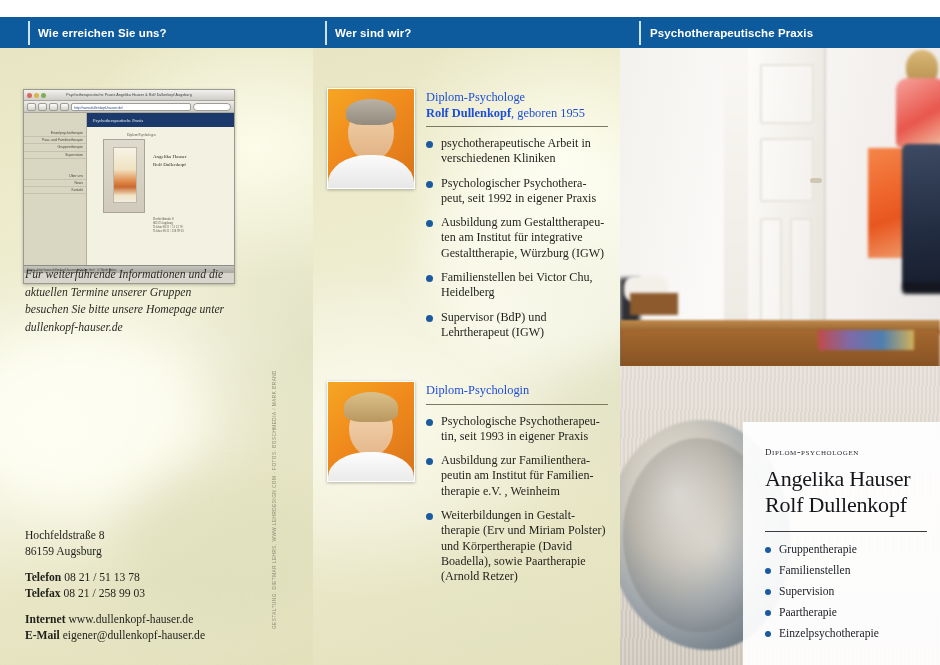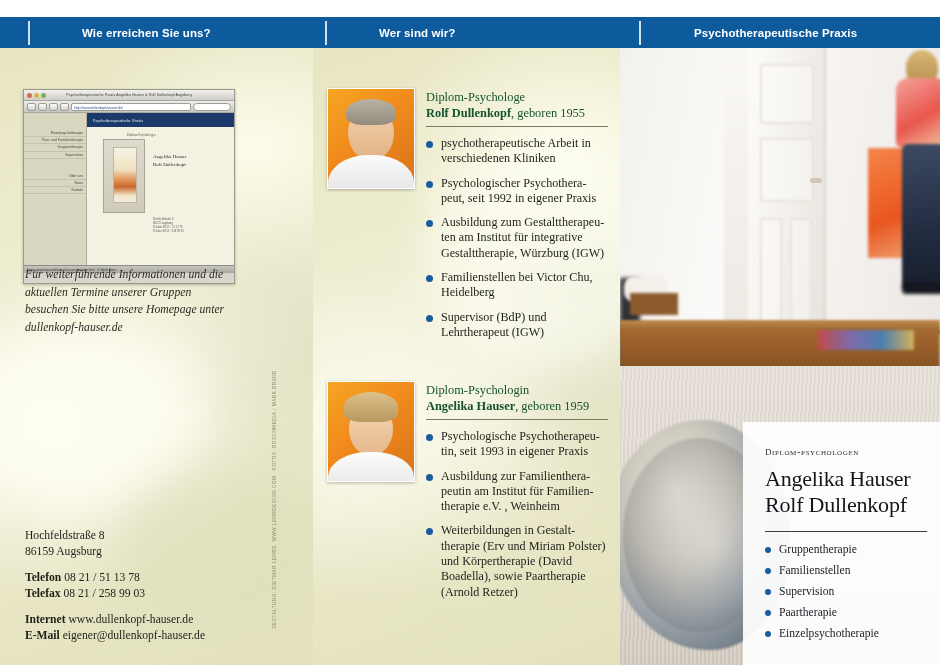--- a/index.html
+++ b/index.html
@@ -20,21 +20,21 @@
   .topbar .seg {
     position: absolute; top: 0; height: 31px;
     display: flex; align-items: center;
   }
   .topbar .rule {
     position: absolute; top: 4px; width: 2px; height: 24px; background: #cfe2f2;
   }
   .topbar .ttl {
     font-family: "Liberation Sans", sans-serif;
     font-weight: bold; font-size: 11.5px; color: #ffffff;
-    letter-spacing: .1px; white-space: nowrap; margin-left: 44px;
+    letter-spacing: .1px; white-space: nowrap;
   }
 
   
   .panel { position: absolute; top: 48px; height: 617px; overflow: hidden; }
   .panel-left   { left: 0;   width: 313px; }
   .panel-mid    { left: 313px; width: 307px; }
   .panel-right  { left: 620px; width: 320px; }
 
   
   .cream {
@@ -149,21 +149,21 @@
     overflow:hidden;
   }
   .portrait .face {
     position:absolute; left:50%; transform:translateX(-50%);
     border-radius:50%;
   }
   .portrait .shirt {
     position:absolute; left:50%; transform:translateX(-50%);
     border-radius: 46% 46% 0 0 / 70% 70% 0 0;
   }
-  .p-head { font-size:12.4px; color:#14532d; line-height:15.5px; }
+  .p-head { font-size:12.4px; color:#1d4ed8; line-height:15.5px; }
   .p-head b { font-weight:bold; }
   .hr-thin { height:1px; background:#7a7a62; margin:5px 0 9px 0; }
   ul.blist { list-style:none; }
   ul.blist li {
     position:relative; padding-left:15px; margin-bottom:9px;
     font-size:12.1px; line-height:15.3px; color:#1f1f1a;
   }
   ul.blist li::before {
     content:""; position:absolute; left:0; top:5px;
     width:7px; height:7px; border-radius:50%; background:#1a5a9e;
@@ -383,21 +383,20 @@
     <div class="person" style="left:0; top:333px; width:307px;">
       <div class="portrait" style="left:14px; top:0px;">
         <div class="face" style="top:20px; width:44px; height:54px; background:linear-gradient(#f6d8b3,#e4b78b);"></div>
         <div class="face" style="top:10px; width:54px; height:30px; background:linear-gradient(#dcc08a,#b9985f); border-radius:50% 50% 30% 30%;"></div>
         <div class="shirt" style="top:70px; width:86px; height:36px; background:linear-gradient(#fdfdfd,#e6e6e6);"></div>
       </div>
 
       <div style="position:absolute; left:113px; top:2px; width:182px;">
         <div class="p-head">
           <div>Diplom-Psychologin</div>
-          <div><b>Angelika Hauser</b><span>, geboren 1959</span></div>
         </div>
         <div class="hr-thin"></div>
         <ul class="blist">
           <li>Psychologische Psychotherapeu-tin, seit 1993 in eigener Praxis</li>
           <li>Ausbildung zur Familienthera-peutin am Institut für Familien-therapie e.V. , Weinheim</li>
           <li>Weiterbildungen in Gestalt-therapie (Erv und Miriam Polster) und Körpertherapie (David Boadella), sowie Paartherapie (Arnold Retzer)</li>
         </ul>
       </div>
     </div>
   </div>

